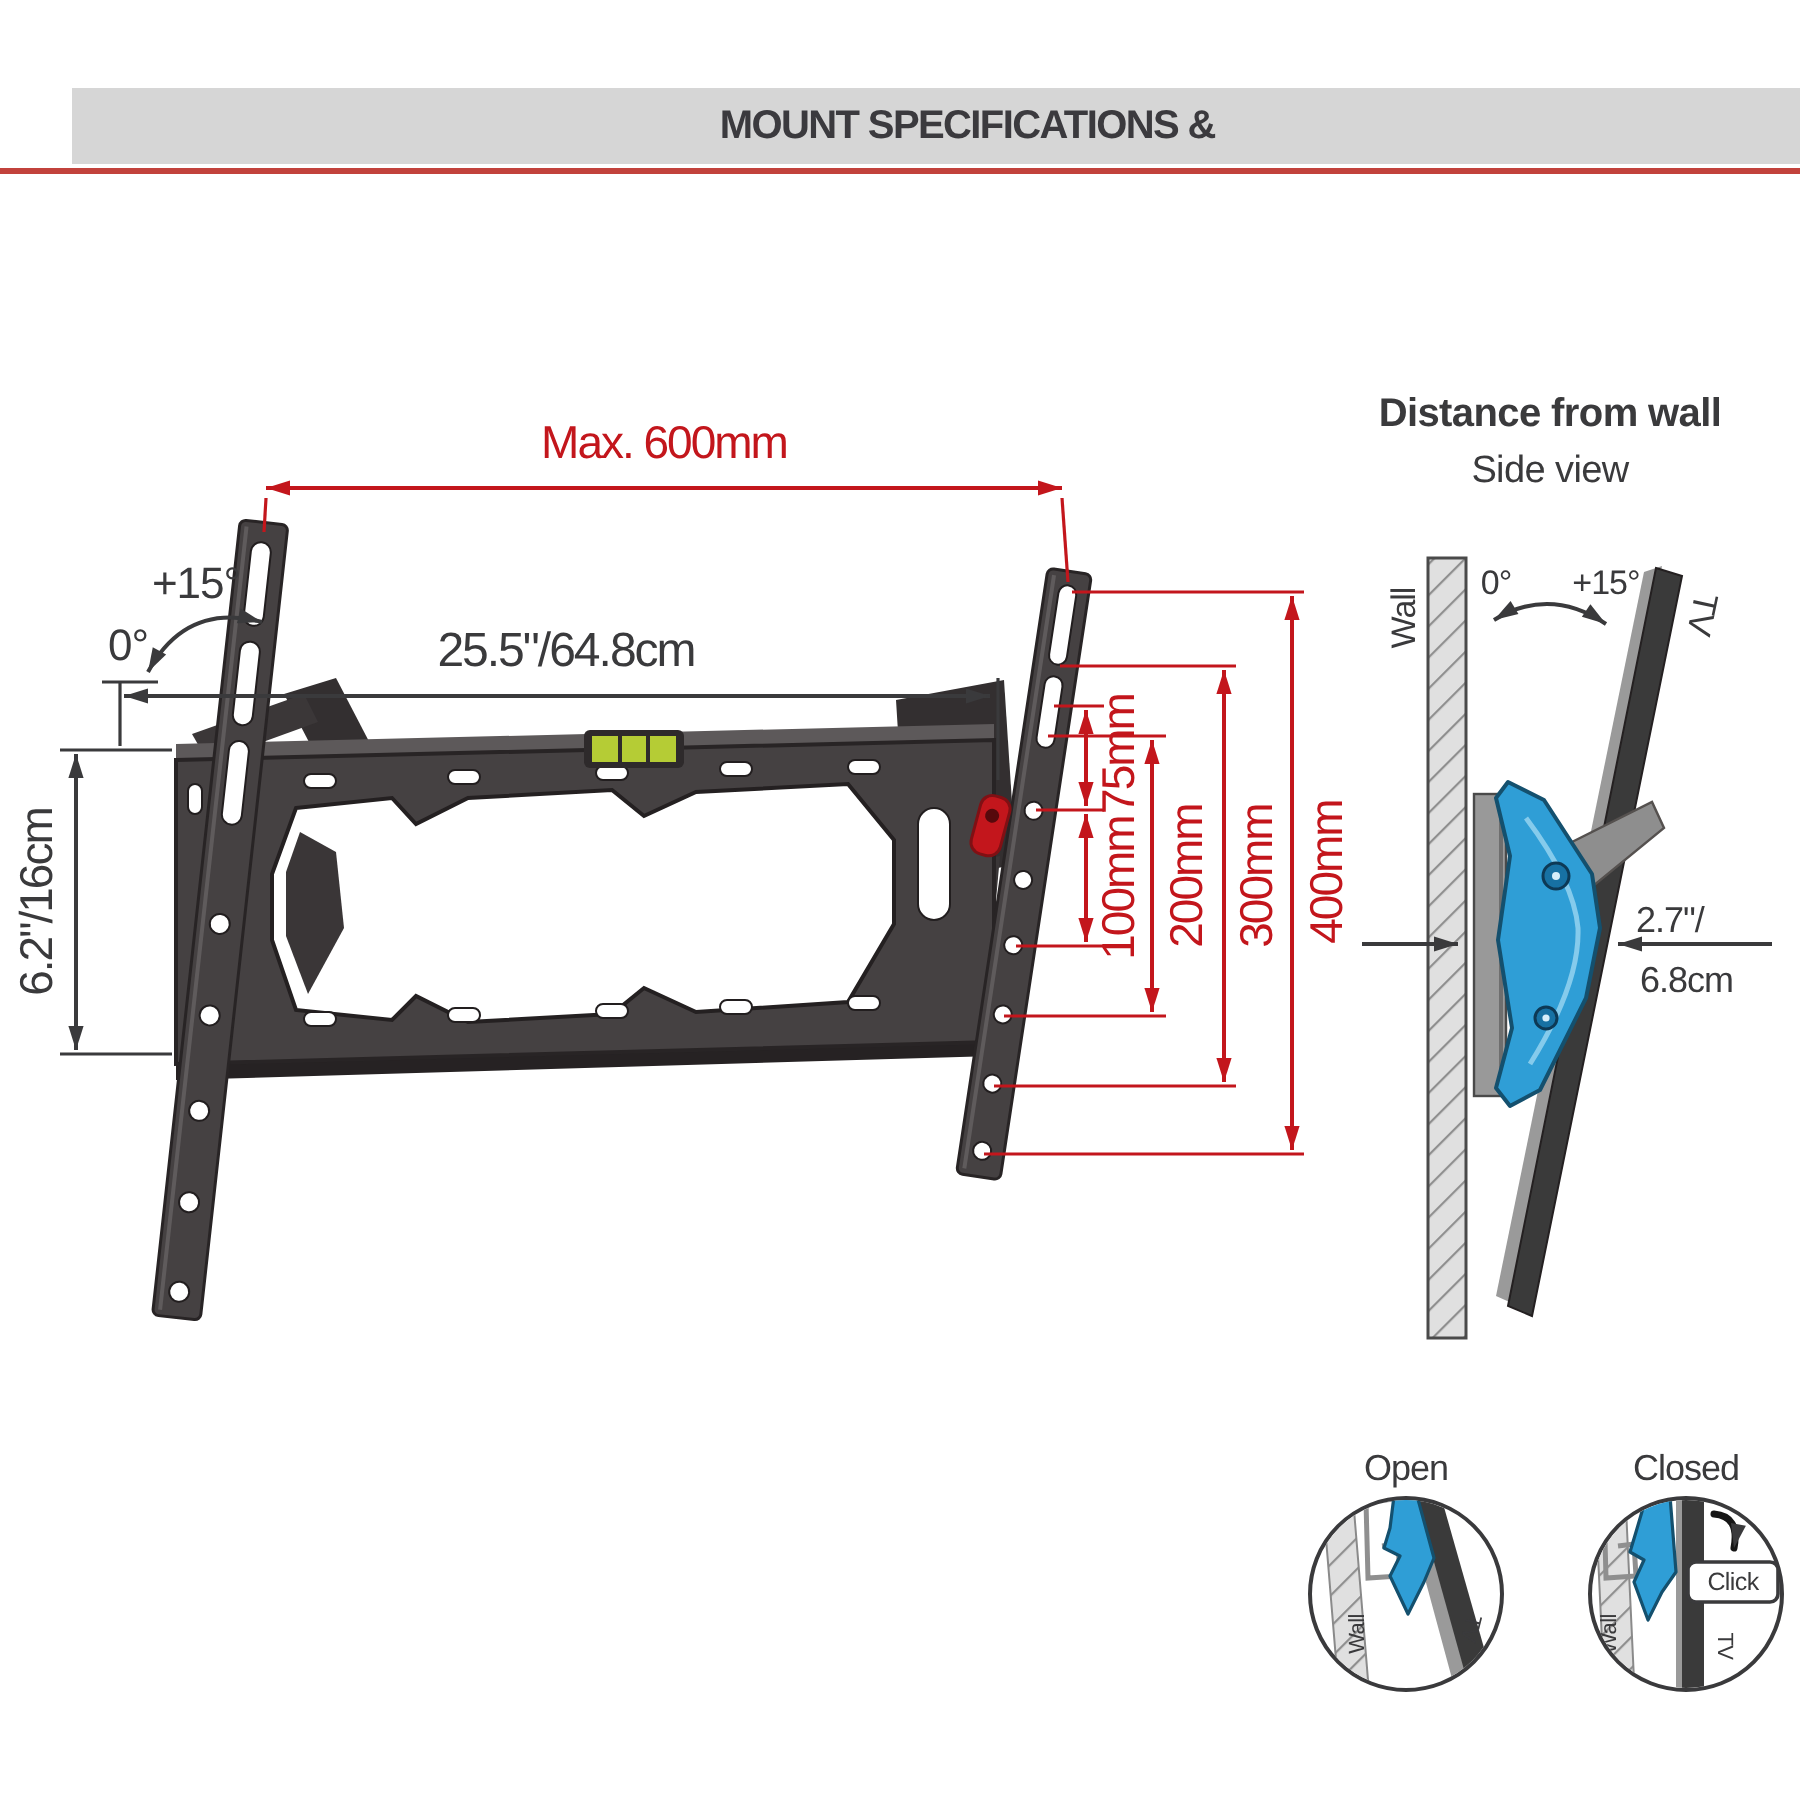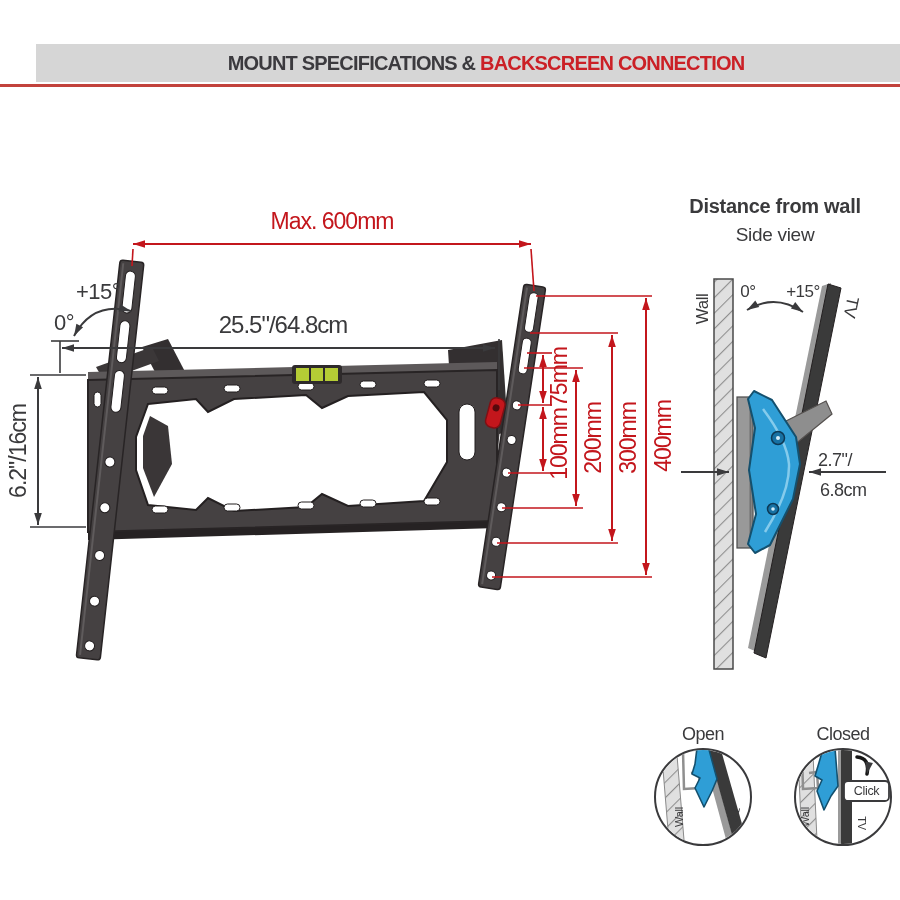--- a/index.html
+++ b/index.html
@@ -32,21 +32,21 @@
   .sz17{font-size:17px;letter-spacing:-0.5px;}
   .sz13{font-size:12.5px;letter-spacing:-0.3px;}
   .sz11{font-size:11px;letter-spacing:-0.3px;}
   .metal{fill:#454142;stroke:#282425;stroke-width:2;}
   .hole{fill:#ffffff;stroke:#221e1f;stroke-width:1;}
 </style>
 </head>
 <body>
 
 <div class="header-band">
-  <span class="t-primary">MOUNT SPECIFICATIONS &amp; </span><span class="t-accent">BACKSCREEN CONNECTION</span>
+  <span class="t-primary">MOUNT SPECIFICATIONS &amp; </span>
 </div>
 <div class="header-rule"></div>
 
 <svg width="900" height="900" viewBox="0 0 900 900">
   <defs>
     <marker id="aR" markerUnits="userSpaceOnUse" markerWidth="14" markerHeight="10" refX="13" refY="5" orient="auto-start-reverse">
       <path d="M13,5 L1,1.2 L1,8.8 Z" fill="#c3161c"></path>
     </marker>
     <marker id="aK" markerUnits="userSpaceOnUse" markerWidth="14" markerHeight="10" refX="13" refY="5" orient="auto-start-reverse">
       <path d="M13,5 L1,1.2 L1,8.8 Z" fill="#3a3a3c"></path>

